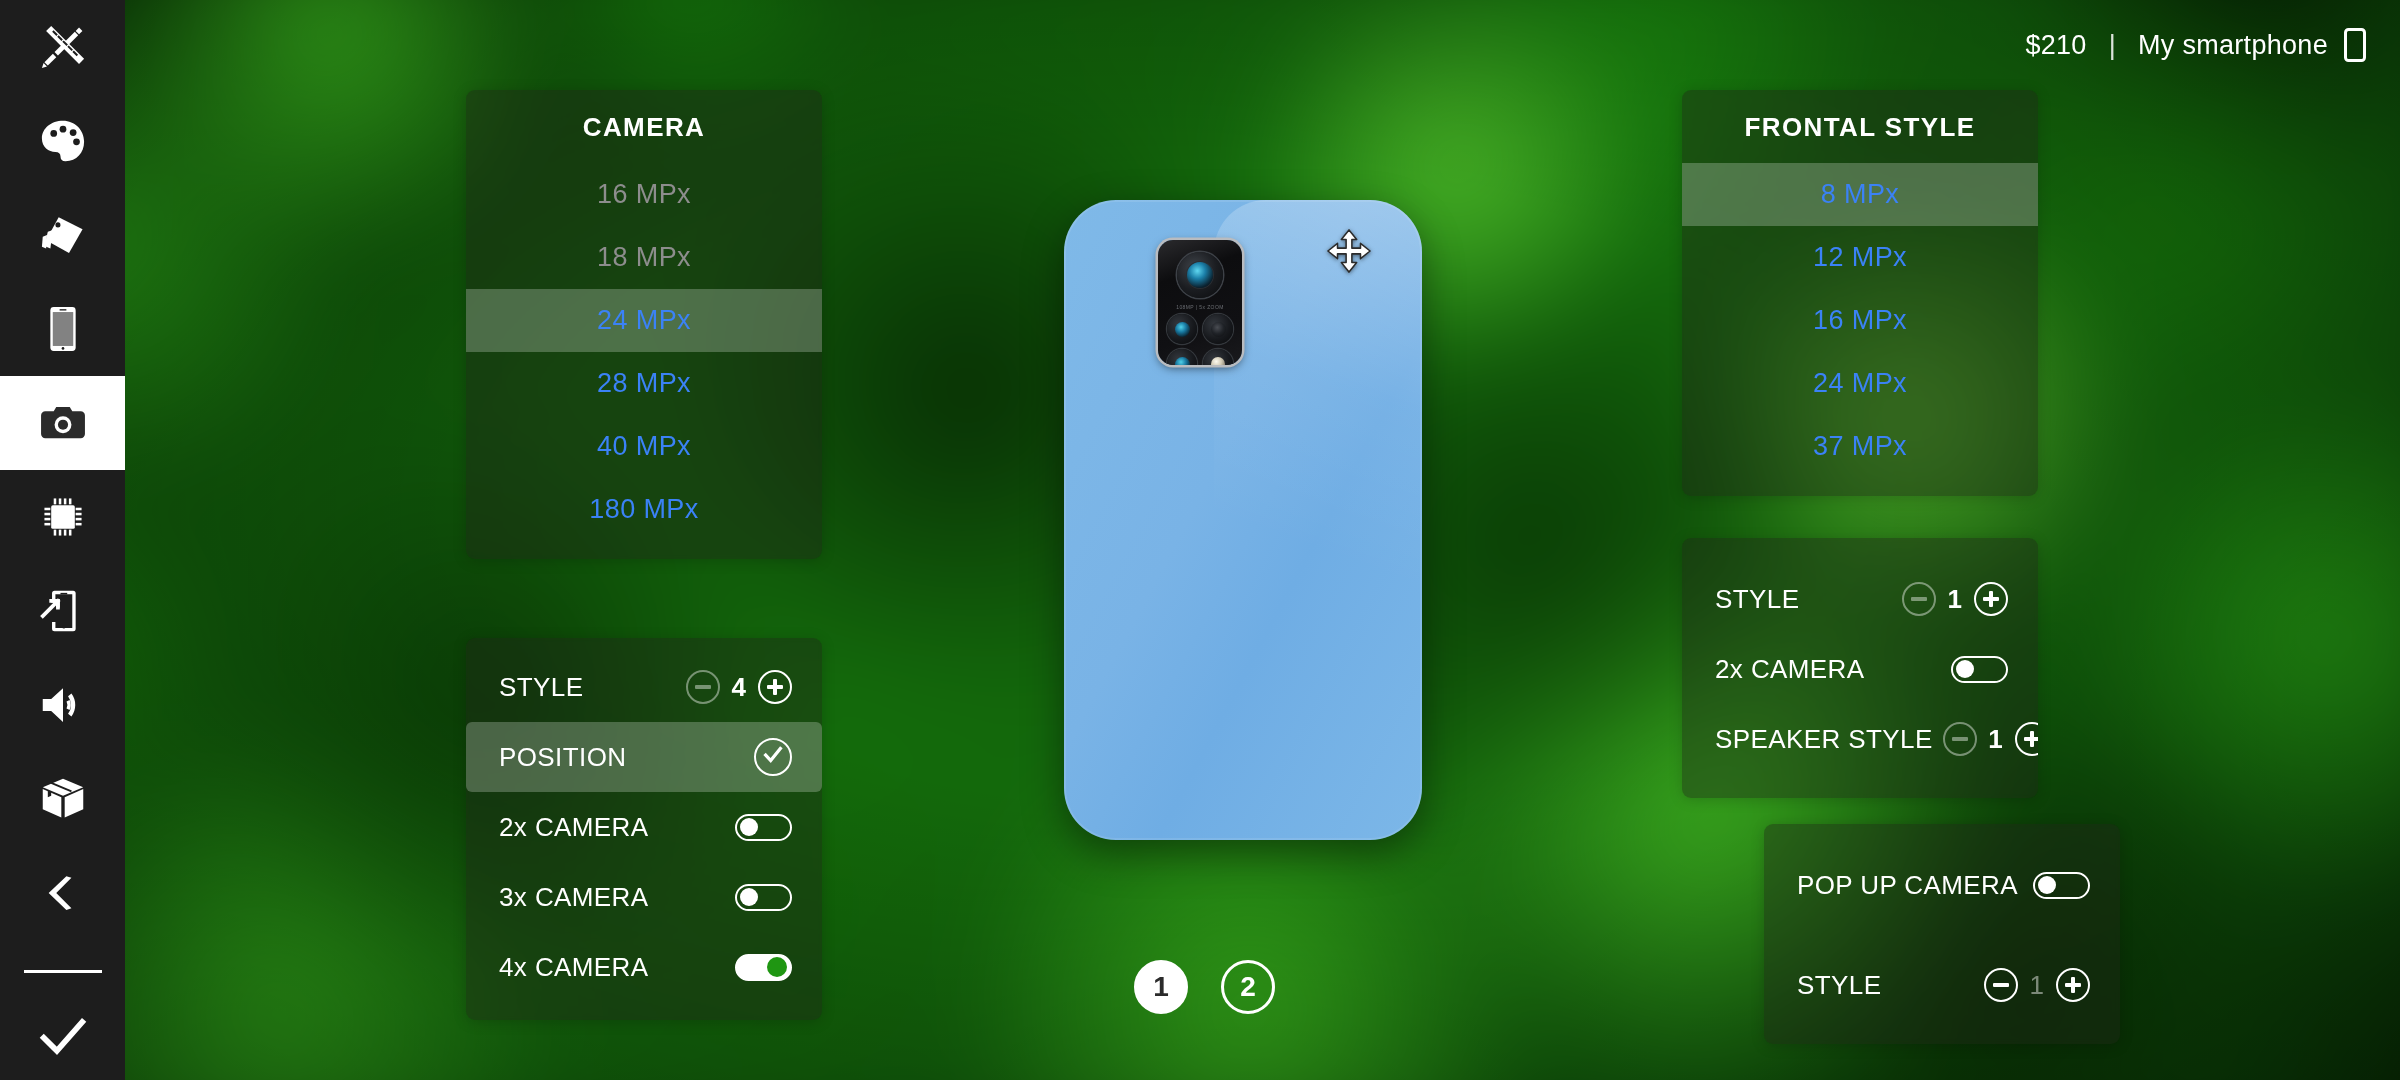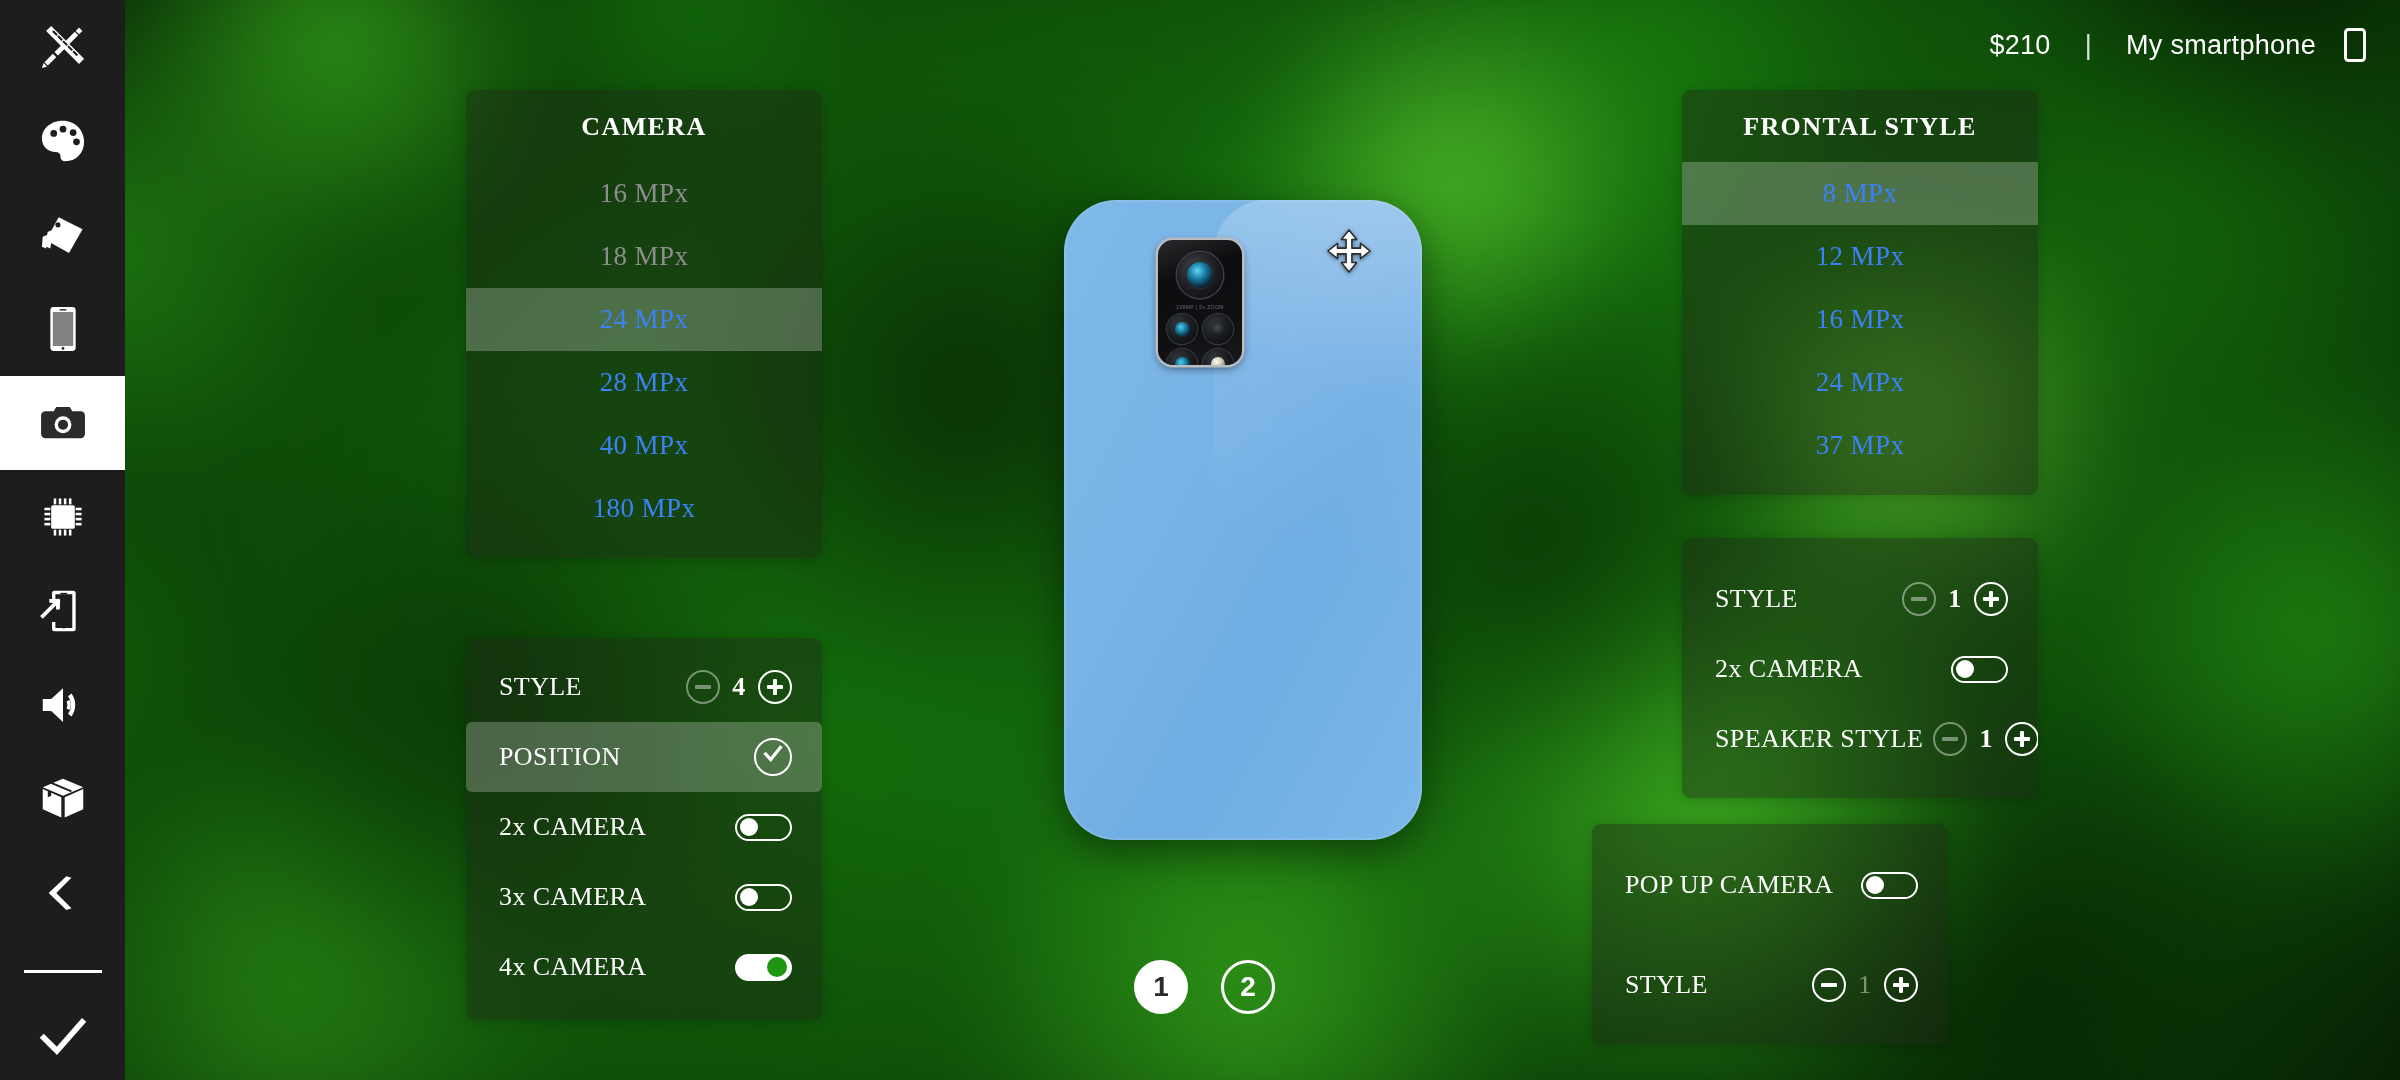--- a/index.html
+++ b/index.html
@@ -69,42 +69,41 @@
   .side-confirm {
     width: 125px; height: 110px;
     display: flex; align-items: center; justify-content: center;
     margin-top: 10px; flex: 0 0 auto;
   }
   .side-confirm svg { width: 56px; height: 56px; }
 
   
   .header {
     position: absolute; top: 0; right: 0; height: 90px;
-    display: flex; align-items: center; gap: 12px;
+    display: flex; align-items: center; gap: 0px;
     padding-right: 34px;
     z-index: 30;
     color: #ffffff;
     font-size: 27px;
     letter-spacing: 0.3px;
   }
   .header .price { font-weight: 400; }
   .header .sep { margin: 0 22px; opacity: 0.85; }
   .header .pname { font-weight: 400; }
   .header .phone-ic { margin-left: 16px; display: flex; align-items: center; }
 
   
   .panel {
     position: absolute;
     border-radius: 9px;
     background: rgba(30,38,24,0.42);
     backdrop-filter: blur(2px);
     box-shadow: 0 2px 14px rgba(0,0,0,0.18);
     overflow: hidden;
     z-index: 20;
-    font-family: Liberation Serif, serif;
   }
   .panel-title {
     color: #ffffff;
     font-weight: bold;
     font-size: 26px;
     letter-spacing: 1.4px;
     text-align: center;
     padding: 22px 0 20px 0;
   }
   .opt {
@@ -578,21 +577,21 @@
         <span class="circ-btn">
             <span class="bar-h"></span>
             <span class="bar-v"></span>
           </span>
       </span>
     </div>
 
     <div style="height:24px"></div>
   </div>
 
-  <div class="panel" style="left:1592px; top:824px; width:356px;">
+  <div class="panel" style="left:1764px; top:824px; width:356px;">
     <div style="height:26px"></div>
 
     <div class="row">
       <span class="lbl">POP UP CAMERA</span>
       <span class="spacer"></span>
       <span class="toggle">
           <span class="knob"></span>
         </span>
     </div>
 

